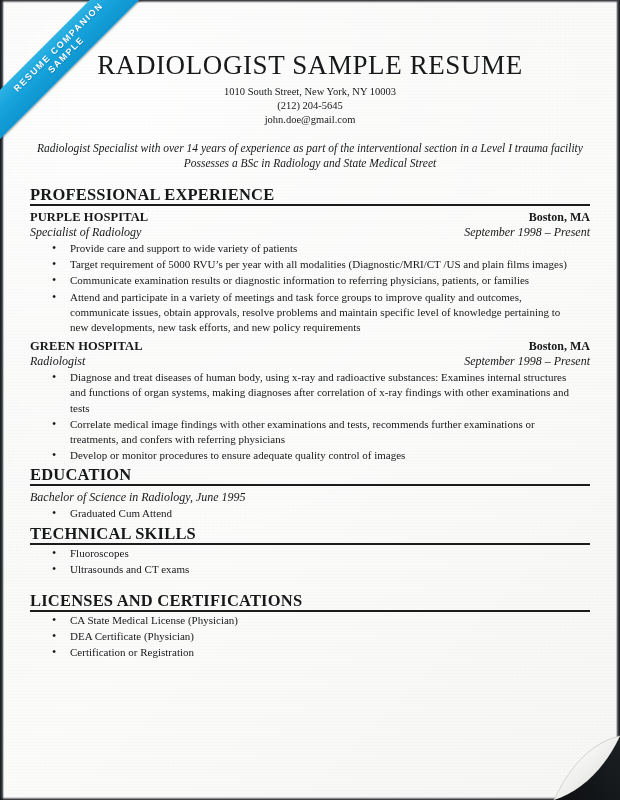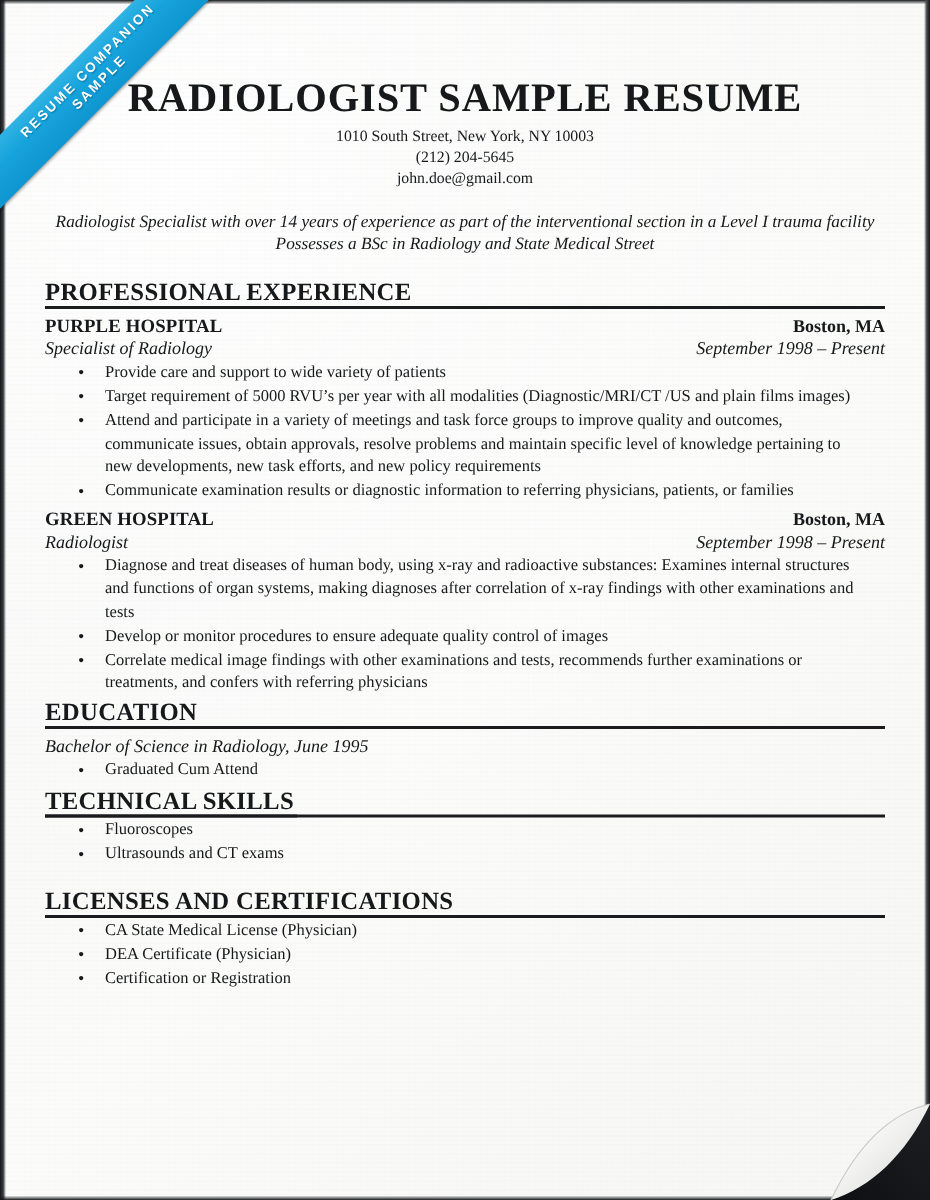--- a/index.html
+++ b/index.html
@@ -85,21 +85,21 @@
     left: 30px;
     top: 0;
     width: 560px;
     z-index: 3;
     color: #16181a;
   }
 
   .doc-title {
     text-align: center;
     font-size: 27px;
-    font-weight: bold;
+    font-weight: normal;
     letter-spacing: .6px;
     margin: 50px 0 0 0;
     line-height: 30px;
   }
   .contact-line {
     text-align: center;
     font-size: 10.5px;
     line-height: 14px;
     margin: 0;
   }
@@ -221,38 +221,38 @@
           <span class="org">PURPLE HOSPITAL</span>
           <span class="loc">Boston, MA</span>
         </div>
         <div class="entry-row">
           <span class="role">Specialist of Radiology</span>
           <span class="dates">September 1998 – Present</span>
         </div>
         <ul class="bullets">
           <li>Provide care and support to wide variety of patients</li>
           <li>Target requirement of 5000 RVU’s per year with all modalities (Diagnostic/MRI/CT /US and plain films images)</li>
+          <li>Communicate examination results or diagnostic information to referring physicians, patients, or families</li>
           <li>Attend and participate in a variety of meetings and task force groups to improve quality and outcomes, communicate issues, obtain approvals, resolve problems and maintain specific level of knowledge pertaining to new developments, new task efforts, and new policy requirements</li>
-          <li>Communicate examination results or diagnostic information to referring physicians, patients, or families</li>
         </ul>
       </div>
 
       <div class="entry">
         <div class="entry-row">
           <span class="org">GREEN HOSPITAL</span>
           <span class="loc">Boston, MA</span>
         </div>
         <div class="entry-row">
           <span class="role">Radiologist</span>
           <span class="dates">September 1998 – Present</span>
         </div>
         <ul class="bullets">
           <li>Diagnose and treat diseases of human body, using x-ray and radioactive substances: Examines internal structures and functions of organ systems, making diagnoses after correlation of x-ray findings with other examinations and tests</li>
+          <li>Correlate medical image findings with other examinations and tests, recommends further examinations or treatments, and confers with referring physicians</li>
           <li>Develop or monitor procedures to ensure adequate quality control of images</li>
-          <li>Correlate medical image findings with other examinations and tests, recommends further examinations or treatments, and confers with referring physicians</li>
         </ul>
       </div>
     </div>
 
     <div class="section tight">
       <div>
         <span class="section-title">EDUCATION</span>
         <hr class="section-rule">
       </div>
       <div class="entry">

